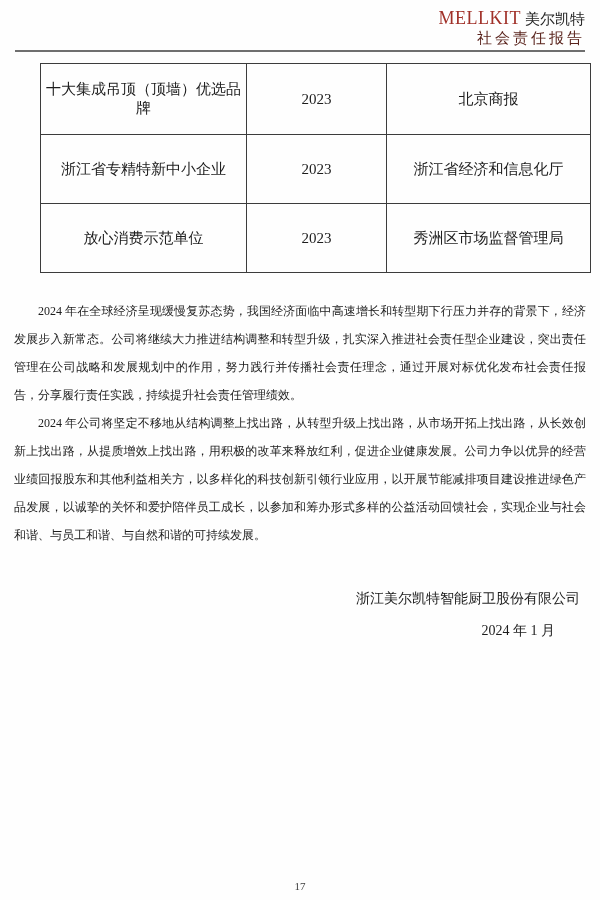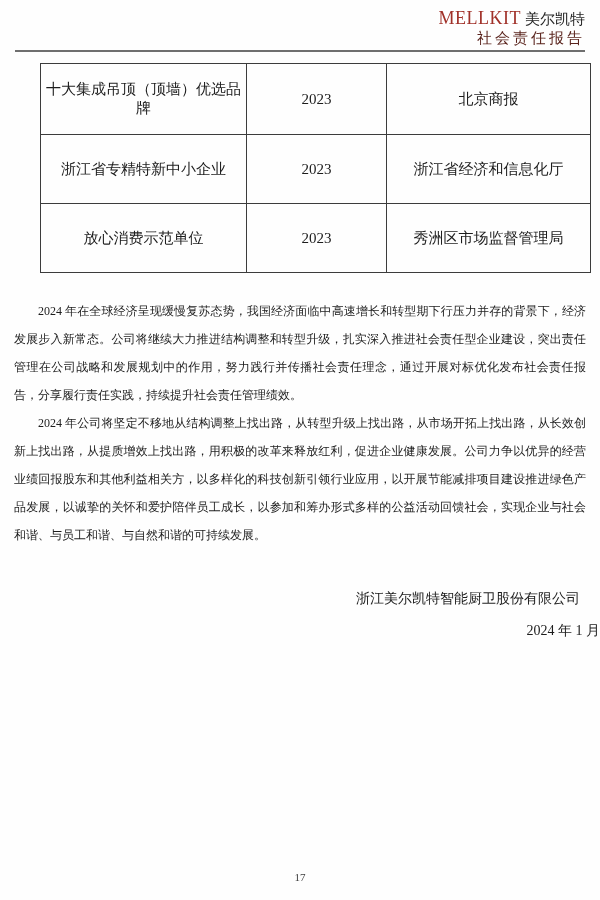--- a/index.html
+++ b/index.html
@@ -75,25 +75,25 @@
     font-size: 12px;
     line-height: 28px;
     text-align: justify;
     text-indent: 2em;
     color: #1c1c1c;
   }
   .body-para.first { margin-top: 24px; }
   
   .signature { margin-top: 34px; text-align: right; font-size: 14px; margin-left: 27px; }
   .signature .company { padding-right: 20px; line-height: 32px; }
-  .signature .date    { line-height: 32px; }
+  .signature .date    { padding-right: 45px; line-height: 32px; }
   
   .footer {
     position: absolute;
-    bottom: 17px;
+    bottom: 8px;
     left: 0;
     width: 100%;
     text-align: center;
     font-size: 11px;
     color: #3f3f3f;
   }
 </style>
 </head>
 <body>
 

